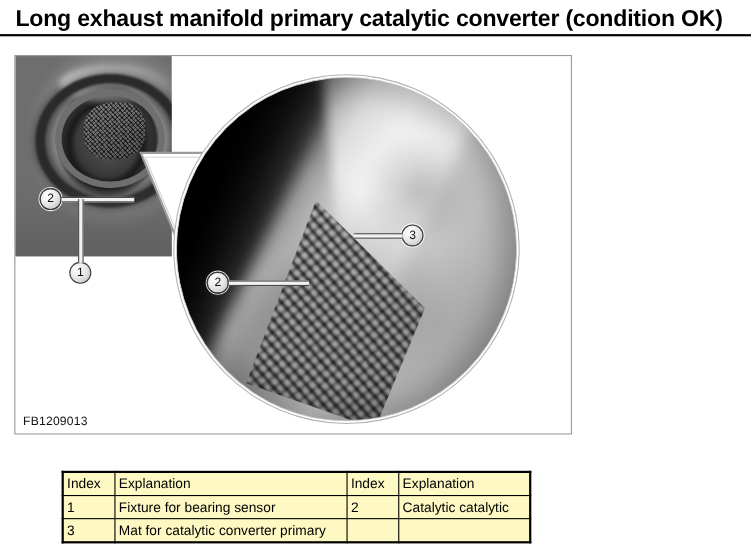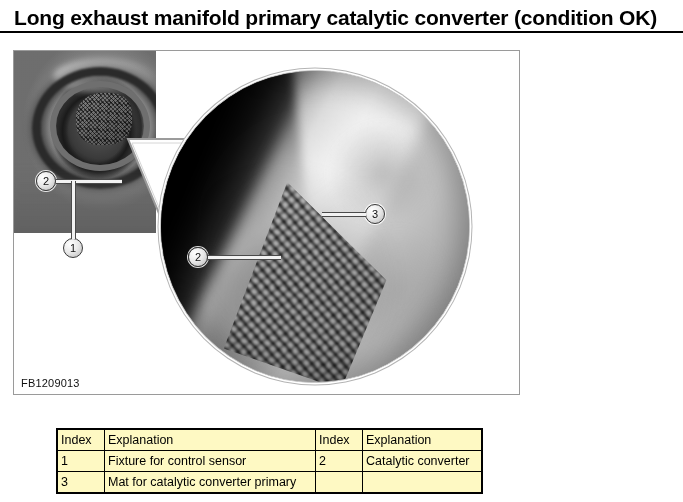--- a/index.html
+++ b/index.html
@@ -344,23 +344,23 @@
     <tr>
       <th class="col-index">Index</th>
       <th class="col-expl">Explanation</th>
       <th class="col-index2">Index</th>
       <th class="col-expl2">Explanation</th>
     </tr>
   </thead>
   <tbody>
     <tr>
       <td>1</td>
-      <td>Fixture for control sensor</td>
+      <td>Fixture for bearing sensor</td>
       <td>2</td>
-      <td>Catalytic converter</td>
+      <td>Catalytic catalytic</td>
     </tr>
     <tr>
       <td>3</td>
       <td>Mat for catalytic converter primary</td>
       <td></td>
       <td></td>
     </tr>
   </tbody>
 </table>
 

